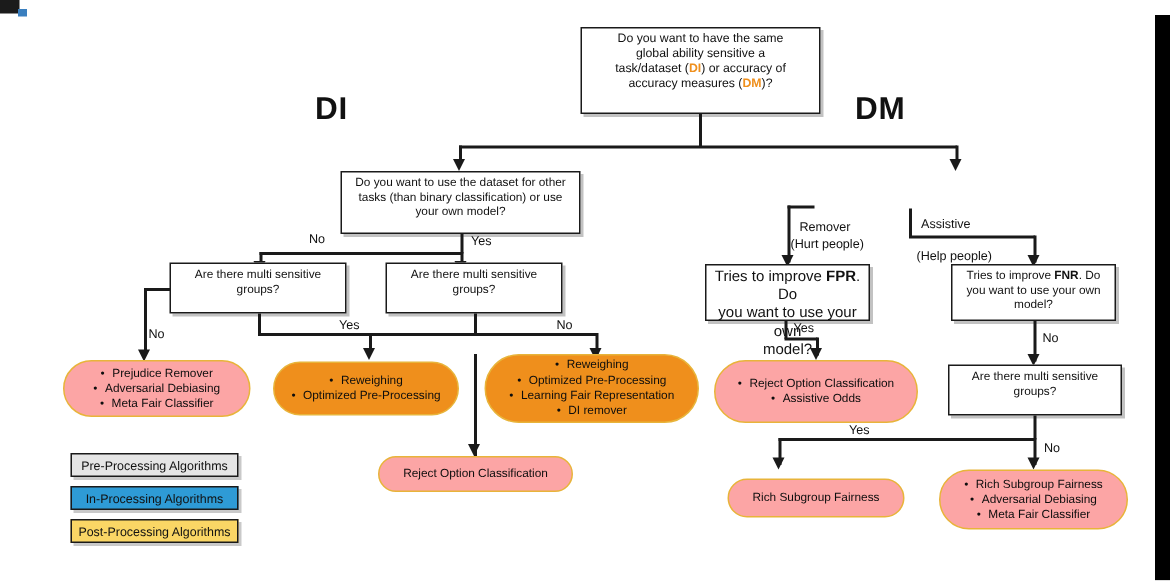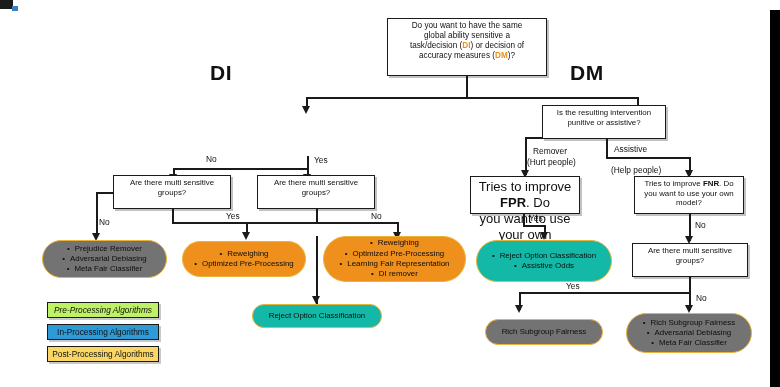--- a/index.html
+++ b/index.html
@@ -66,23 +66,23 @@
     border-radius: 999px;
     border: 1.4px solid #e8b43a;
     display: flex;
     align-items: center;
     justify-content: center;
     text-align: center;
     color: #0d0d0d;
     line-height: 1.3;
     padding: 2px 8px;
   }
-  .pill-blue   { background: #737373; }
+  .pill-blue   { background: #fca5a5; }
   .pill-orange { background: #ef8f1c; }
-  .pill-yellow { background: #14b8a6; }
+  .pill-yellow { background: #fca5a5; }
 
   .node-pill ul {
     list-style: none;
     margin: 0;
     padding: 0;
     width: 100%;
   }
   .node-pill li {
     white-space: nowrap;
   }
@@ -97,21 +97,21 @@
     position: absolute;
     box-sizing: border-box;
     border: 1.6px solid #1a1a1a;
     box-shadow: 2px 2px 0 rgba(120,120,120,0.4);
     display: flex;
     align-items: center;
     justify-content: center;
     color: #111111;
     font-size: 8.3px;
   }
-  .legend-pre  { background: #bef264; font-style: italic; }
+  .legend-pre  { background: #e5e5e5; }
   .legend-in   { background: #2e9bd6; }
   .legend-post { background: #fad665; }
 
   
   .branch-title {
     position: absolute;
     font-weight: bold;
     color: #111111;
     letter-spacing: 0.5px;
   }
@@ -150,35 +150,42 @@
 <div id="canvas">
 
   <div id="corner-mark"></div>
   <div id="corner-mark-2"></div>
   <div id="right-bar"></div>
 
   <div class="node-rect" style="left:387px; top:18px; width:160px; height:58px; font-size:8.2px;">
     <span class="txt">
       <span>Do you want to have the same</span><br>
       <span>global ability sensitive a</span><br>
-      <span>task/decision (</span><span class="accent-di">DI</span><span>) or decision of</span><br>
+      <span>task/dataset (</span><span class="accent-di">DI</span><span>) or accuracy of</span><br>
       <span>accuracy measures (</span><span class="accent-dm">DM</span><span>)?</span>
     </span>
   </div>
 
   <div class="ln-v" style="left:466px; top:76px; height:22px;"></div>
   <div class="ln-h" style="left:306px; top:97px; width:332px;"></div>
   <div class="ln-v" style="left:306px; top:97px; height:12px;"></div>
   <div class="arrow-down" style="left:302px; top:106px;"></div>
   <div class="ln-v" style="left:637px; top:97px; height:12px;"></div>
   <div class="arrow-down" style="left:633px; top:106px;"></div>
 
   <div class="branch-title" style="left:210px; top:61px; font-size:21px;">DI</div>
   <div class="branch-title" style="left:570px; top:61px; font-size:21px;">DM</div>
 
+  <div class="node-rect" style="left:227px; top:114px; width:160px; height:42px; font-size:7.9px;">
+    <span class="txt">
+      <span>Do you want to use the dataset for other</span><br>
+      <span>tasks (than binary classification) or use</span><br>
+      <span>your own model?</span>
+    </span>
+  </div>
 
   <div class="ln-v" style="left:307px; top:156px; height:13px;"></div>
   <div class="ln-h" style="left:173px; top:168px; width:135px;"></div>
   <div class="ln-v" style="left:173px; top:168px; height:10px;"></div>
   <div class="arrow-down" style="left:169px; top:174px;"></div>
   <div class="ln-v" style="left:307px; top:168px; height:10px;"></div>
   <div class="arrow-down" style="left:303px; top:174px;"></div>
 
   <div class="edge-label" style="left:206px; top:154px;">No</div>
   <div class="edge-label" style="left:314px; top:155px;">Yes</div>
@@ -239,41 +246,35 @@
   </div>
 
   <div class="ln-v" style="left:316px; top:236px; height:84px;"></div>
   <div class="ln-h" style="left:316px; top:303px; width:0px;"></div>
   <div class="arrow-down" style="left:312px; top:296px;"></div>
 
   <div class="node-pill pill-yellow" style="left:252px; top:304px; width:130px; height:24px; font-size:7.9px;">
     <span class="plain">Reject Option Classification</span>
   </div>
 
-  <div class="node-rect" style="left:542px; top:105px; width:124px; height:34px; font-size:7.9px;">
-    <span class="txt">
-      <span>Is the resulting intervention</span><br>
-      <span>punitive or assistive?</span>
-    </span>
-  </div>
 
   <div class="ln-h" style="left:525px; top:137px; width:18px;"></div>
   <div class="ln-v" style="left:525px; top:137px; height:38px;"></div>
   <div class="arrow-down" style="left:521px; top:170px;"></div>
   <div class="edge-label" style="left:533px; top:146px;">Remover</div>
   <div class="edge-label" style="left:527px; top:157px;">(Hurt people)</div>
 
   <div class="ln-v" style="left:606px; top:139px; height:19px;"></div>
   <div class="ln-h" style="left:606px; top:157px; width:84px;"></div>
   <div class="ln-v" style="left:689px; top:157px; height:18px;"></div>
   <div class="arrow-down" style="left:685px; top:170px;"></div>
   <div class="edge-label" style="left:614px; top:144px;">Assistive</div>
   <div class="edge-label" style="left:611px; top:165px;">(Help people)</div>
 
-  <div class="node-rect" style="left:470px; top:176px; width:110px; height:38px; font-size:13px;">
+  <div class="node-rect" style="left:470px; top:176px; width:110px; height:38px; font-size:10px;">
     <span class="txt">
       <span>Tries to improve </span><span class="bold-term">FPR</span><span>. Do</span><br>
       <span>you want to use your own</span><br>
       <span>model?</span>
     </span>
   </div>
 
   <div class="node-rect" style="left:634px; top:176px; width:110px; height:38px; font-size:7.9px;">
     <span class="txt">
       <span>Tries to improve </span><span class="bold-term">FNR</span><span>. Do</span><br>

